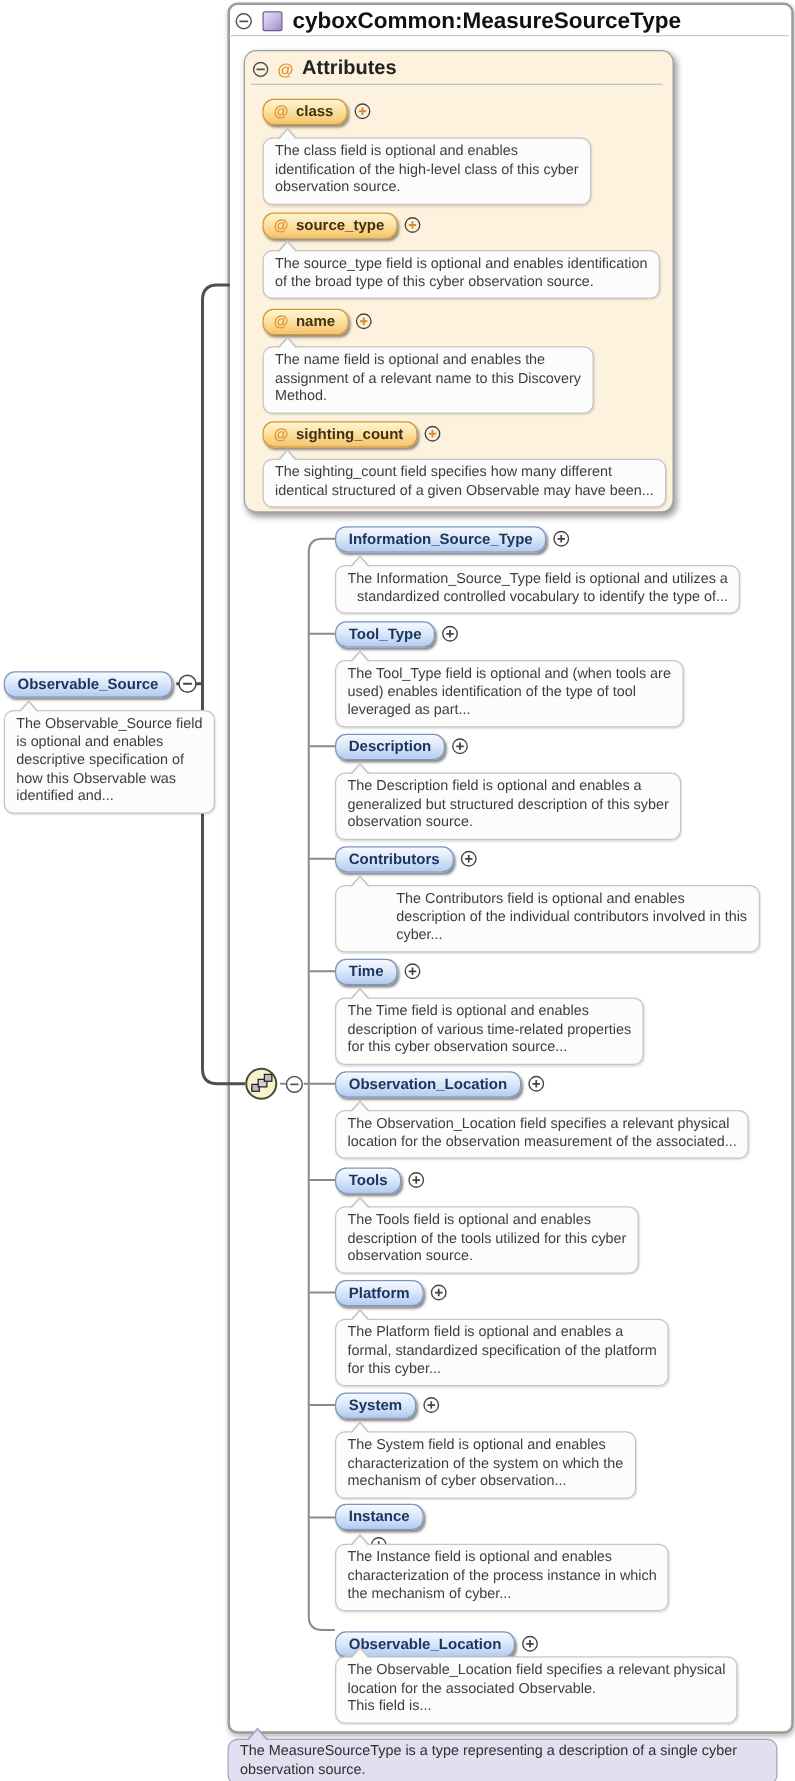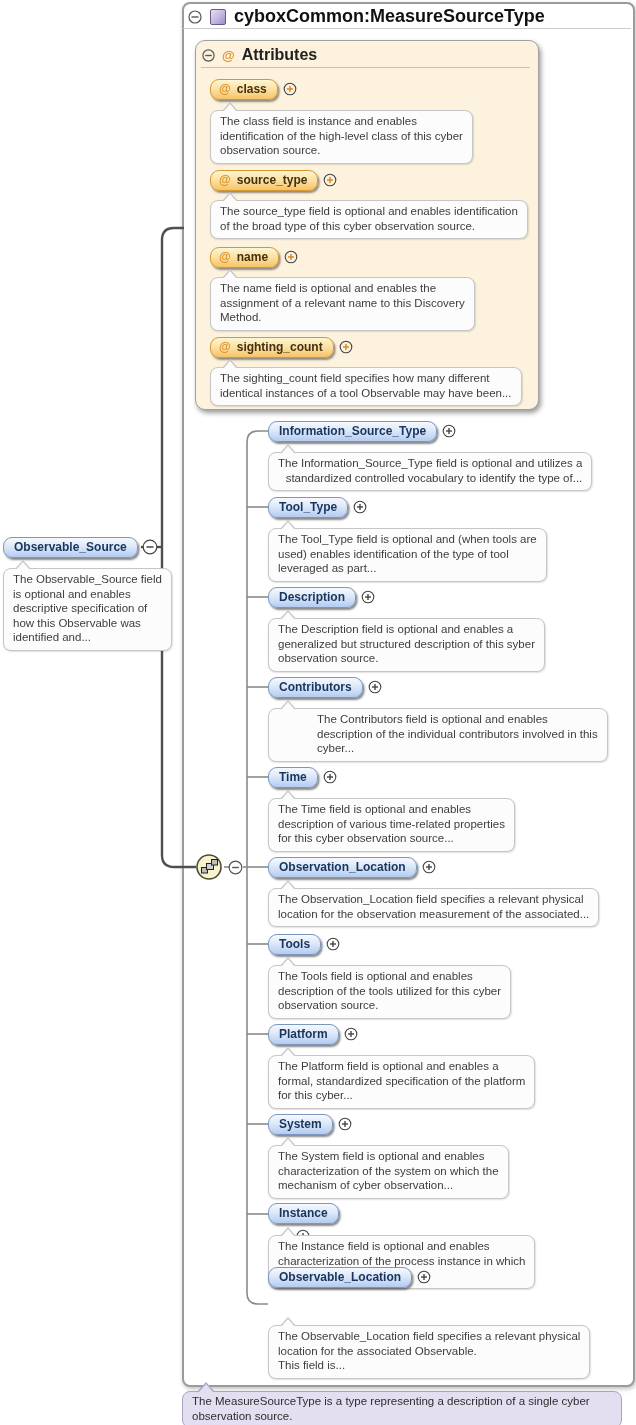--- a/index.html
+++ b/index.html
@@ -117,21 +117,21 @@
       <span>class</span>
     </span>
     <span class="expand">
       <svg width="14" height="14">
           <circle cx="7" cy="7" r="5.8" fill="#fdf2dd" stroke="#444" stroke-width="1.1"></circle>
           <line x1="4" y1="7" x2="10" y2="7" stroke="#d98a2b" stroke-width="1.5"></line>
           <line x1="7" y1="4" x2="7" y2="10" stroke="#d98a2b" stroke-width="1.5"></line>
         </svg>
     </span>
   </div>
-  <div class="desc" style="left:210px;top:110px;">The class field is instance and enables
+  <div class="desc" style="left:210px;top:110px;">The class field is optional and enables
 identification of the high-level class of this cyber
 observation source.</div>
 
   <div class="row" style="left:210px;top:169px;">
     <span class="badge attr">
       <span class="at">@</span>
       <span>source_type</span>
     </span>
     <span class="expand">
       <svg width="14" height="14">
@@ -168,21 +168,21 @@
     </span>
     <span class="expand">
       <svg width="14" height="14">
           <circle cx="7" cy="7" r="5.8" fill="#fdf2dd" stroke="#444" stroke-width="1.1"></circle>
           <line x1="4" y1="7" x2="10" y2="7" stroke="#d98a2b" stroke-width="1.5"></line>
           <line x1="7" y1="4" x2="7" y2="10" stroke="#d98a2b" stroke-width="1.5"></line>
         </svg>
     </span>
   </div>
   <div class="desc" style="left:210px;top:367px;">The sighting_count field specifies how many different
-identical instances of a tool Observable may have been...</div>
+identical structured of a given Observable may have been...</div>
 
   <div class="row" style="left:3px;top:536px;gap:4px;">
     <span class="badge blue">Observable_Source</span>
     <span class="toggle">
       <svg width="16" height="16">
           <circle cx="8" cy="8" r="6.8" fill="#fff" stroke="#444" stroke-width="1.2"></circle>
           <line x1="4.5" y1="8" x2="11.5" y2="8" stroke="#444" stroke-width="1.5"></line>
         </svg>
     </span>
   </div>
@@ -339,21 +339,21 @@
           <circle cx="7" cy="7" r="5.8" fill="#fff" stroke="#444" stroke-width="1.1"></circle>
           <line x1="4" y1="7" x2="10" y2="7" stroke="#444" stroke-width="1.4"></line>
           <line x1="7" y1="4" x2="7" y2="10" stroke="#444" stroke-width="1.4"></line>
         </svg>
     </span>
   </div>
   <div class="desc" style="left:268px;top:1235px;">The Instance field is optional and enables
 characterization of the process instance in which
 the mechanism of cyber...</div>
 
-  <div class="row" style="left:268px;top:1266px;">
+  <div class="row" style="left:268px;top:1304px;">
     <span class="badge blue">Observable_Location</span>
     <span class="expand">
       <svg width="14" height="14">
           <circle cx="7" cy="7" r="5.8" fill="#fff" stroke="#444" stroke-width="1.1"></circle>
           <line x1="4" y1="7" x2="10" y2="7" stroke="#444" stroke-width="1.4"></line>
           <line x1="7" y1="4" x2="7" y2="10" stroke="#444" stroke-width="1.4"></line>
         </svg>
     </span>
   </div>
   <div class="desc" style="left:268px;top:1325px;">The Observable_Location field specifies a relevant physical

